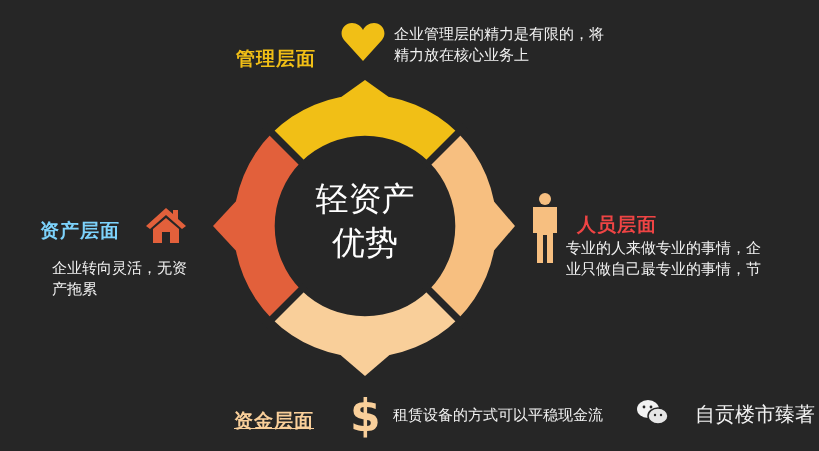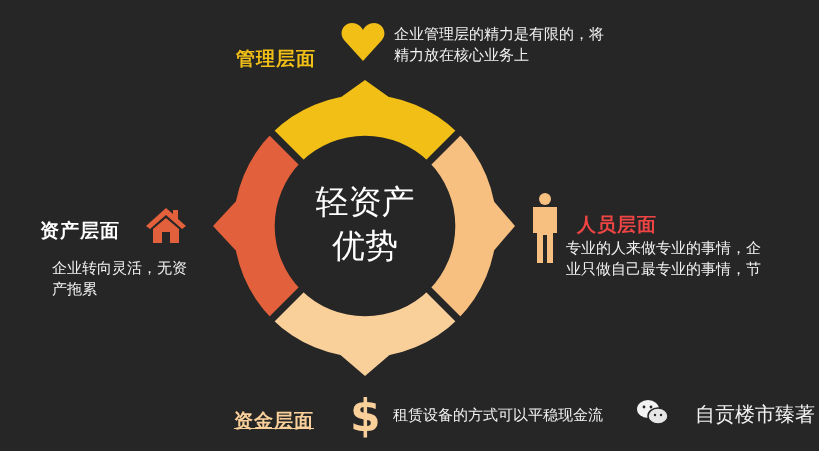--- a/index.html
+++ b/index.html
@@ -30,35 +30,35 @@
 
     <g stroke="#262626" stroke-width="7">
       <line x1="-60" y1="-60" x2="-100" y2="-100"></line>
       <line x1="60" y1="-60" x2="100" y2="-100"></line>
       <line x1="60" y1="60" x2="100" y2="100"></line>
       <line x1="-60" y1="60" x2="-100" y2="100"></line>
     </g>
   </g>
 </svg>
 
-<div class="abs center-text" style="left:285px;top:180px;">
+<div class="abs center-text" style="left:285px;top:180px;font-family:Liberation Mono, monospace;">
   <div>轻资产</div>
   <div>优势</div>
 </div>
 
 <div class="abs title" style="left:236px;top:30px;color:#f1bf16;margin-top:16px;">管理层面</div>
 <svg class="abs" style="left:341px;top:22px;" width="44" height="40" viewBox="0 0 44 40">
   <path fill="#f1bf16" d="M22 39 L3 18 C-3 10 3 1 11 1 C16 1 20 4 22 8 C24 4 28 1 33 1 C41 1 47 10 41 18 Z"></path>
 </svg>
 <div class="abs desc" style="left:394px;top:24px;">
   <div>企业管理层的精力是有限的，将</div>
   <div>精力放在核心业务上</div>
 </div>
 
-<div class="abs title" style="left:40px;top:218px;color:#ffffff;">资产层面</div>
+<div class="abs title" style="left:40px;top:218px;color:#7dd3fc;">资产层面</div>
 <svg class="abs" style="left:144px;top:206px;" width="44" height="38" viewBox="0 0 44 38">
   <path fill="#e2603b" d="M22 2 L2 20 L6 23 L22 9 L38 23 L42 20 L34 13 L34 4 L29 4 L29 8 Z"></path>
   <path fill="#e2603b" d="M9 23 L22 12 L35 23 L35 37 L26 37 L26 26 L18 26 L18 37 L9 37 Z"></path>
 </svg>
 <div class="abs desc" style="left:52px;top:258px;">
   <div>企业转向灵活，无资</div>
   <div>产拖累</div>
 </div>
 
 <svg class="abs" style="left:530px;top:193px;" width="30" height="70" viewBox="0 0 30 70">

